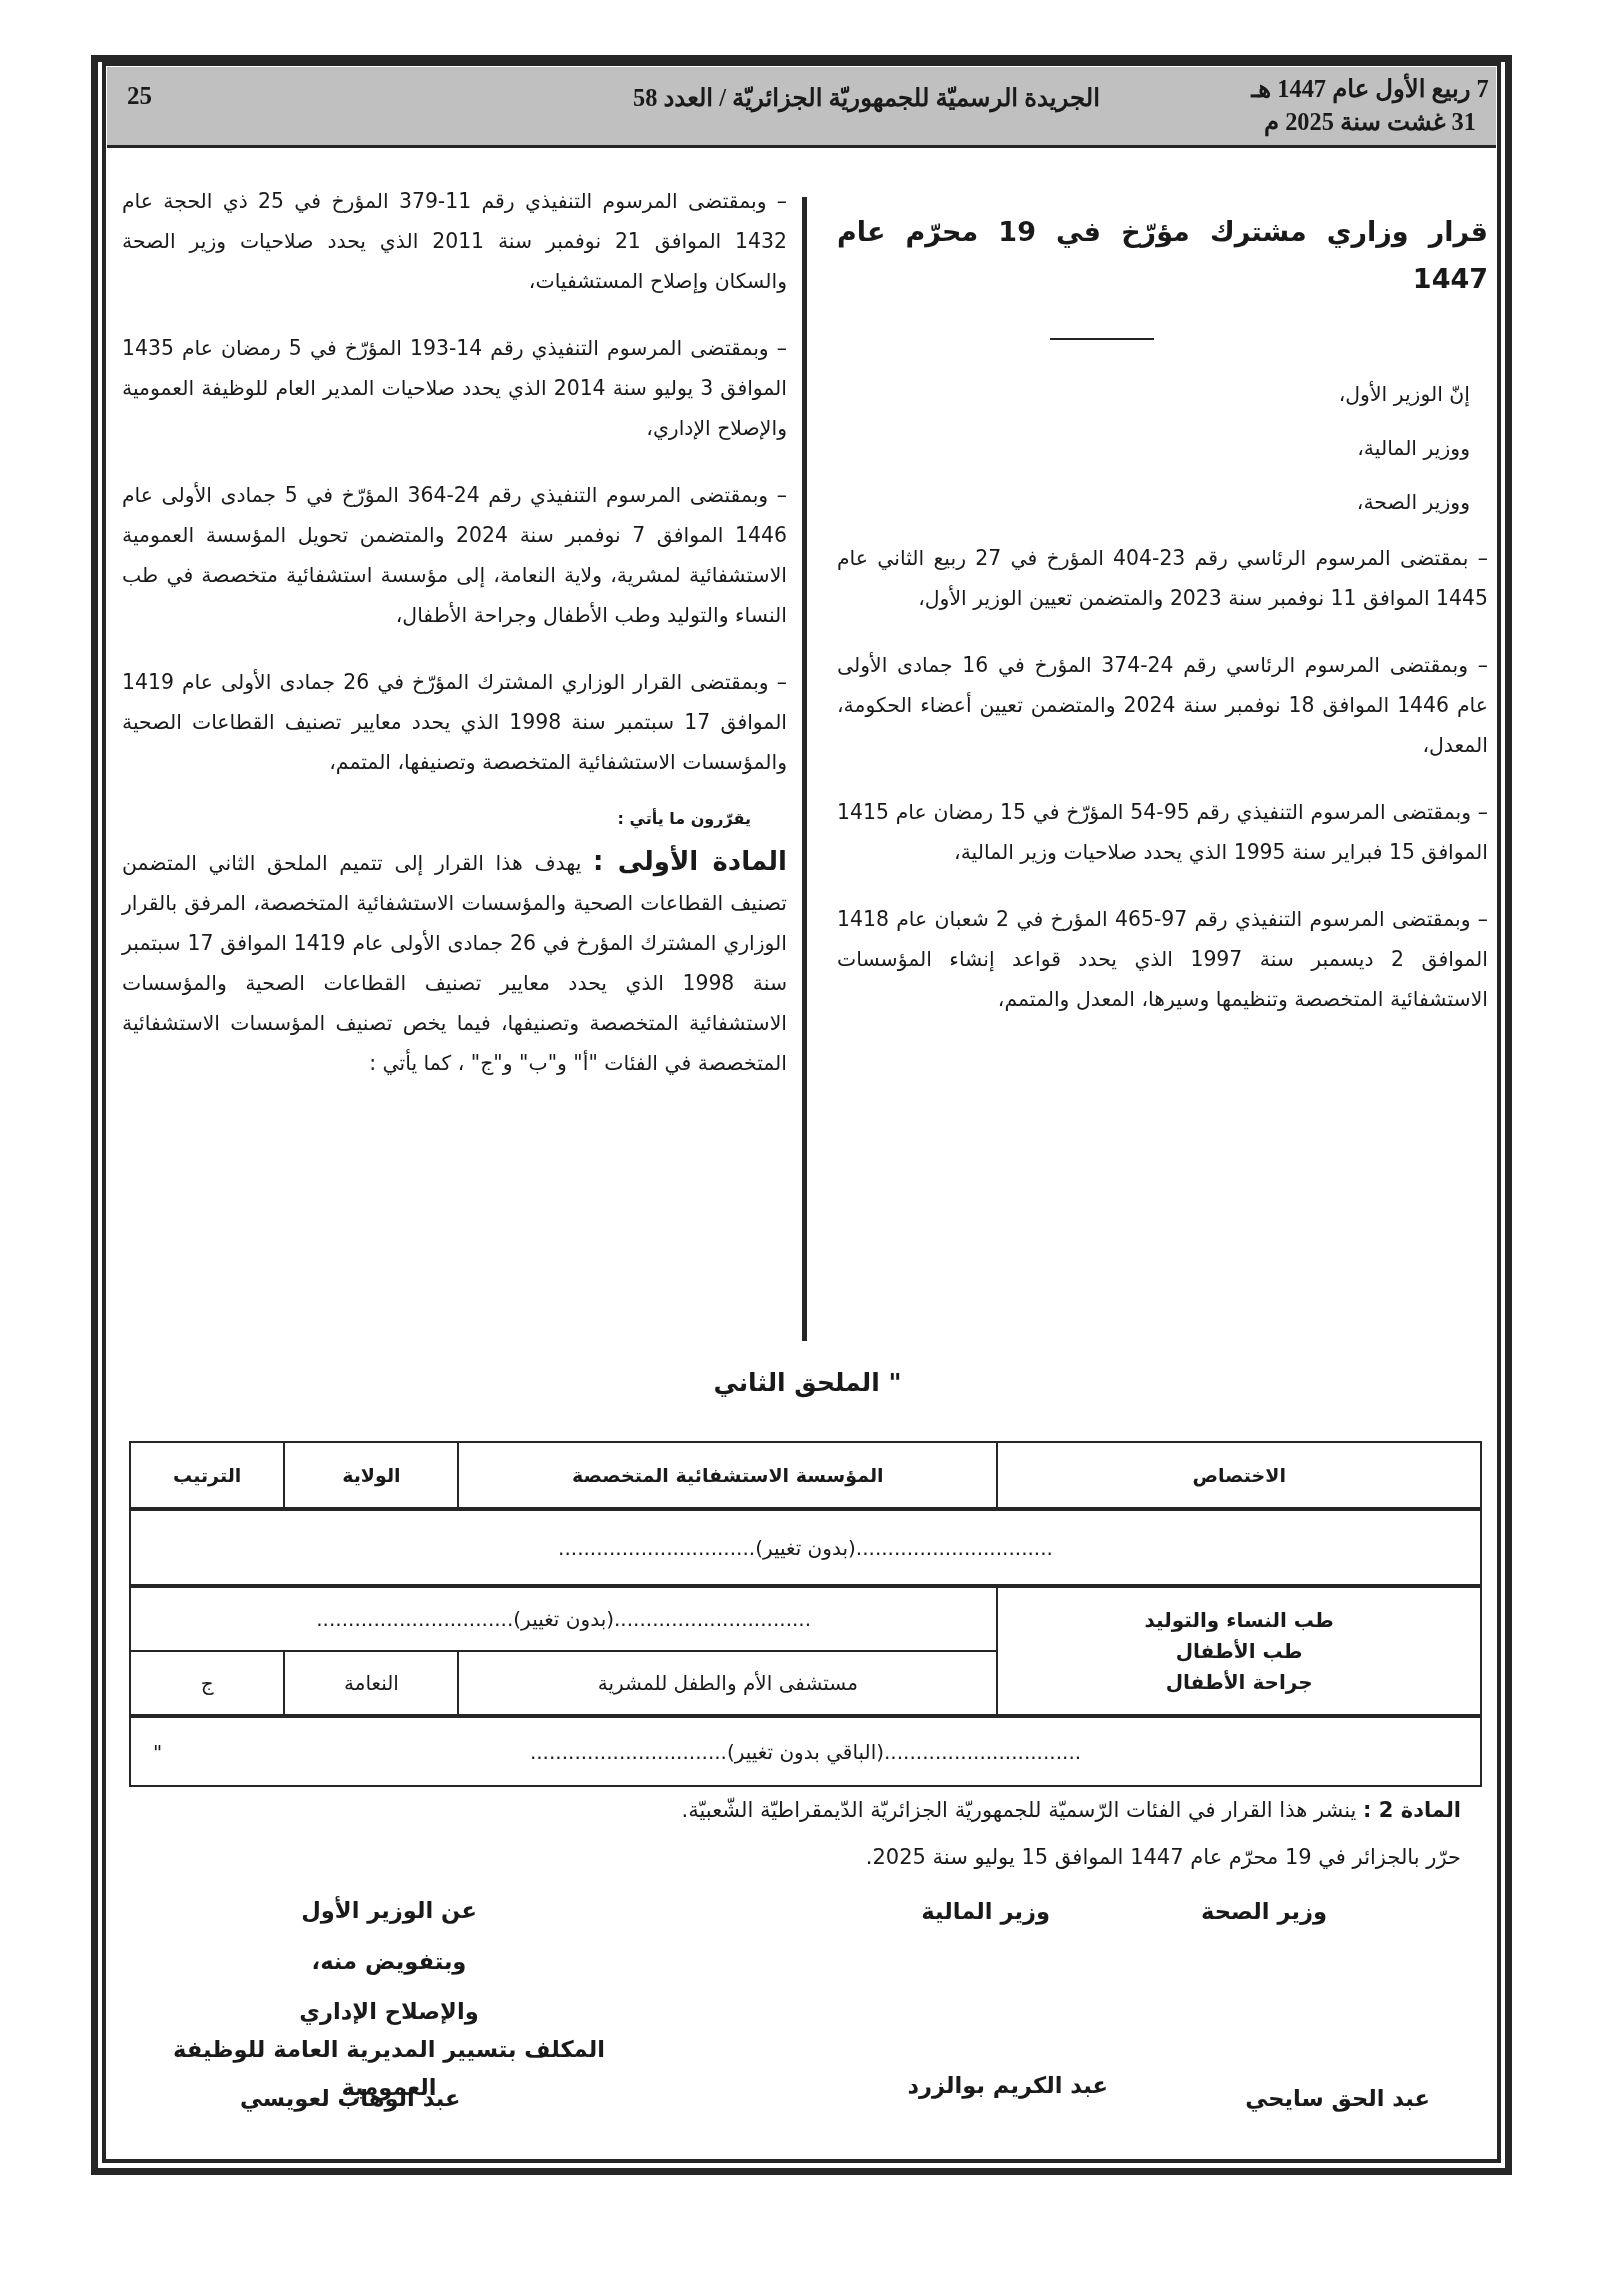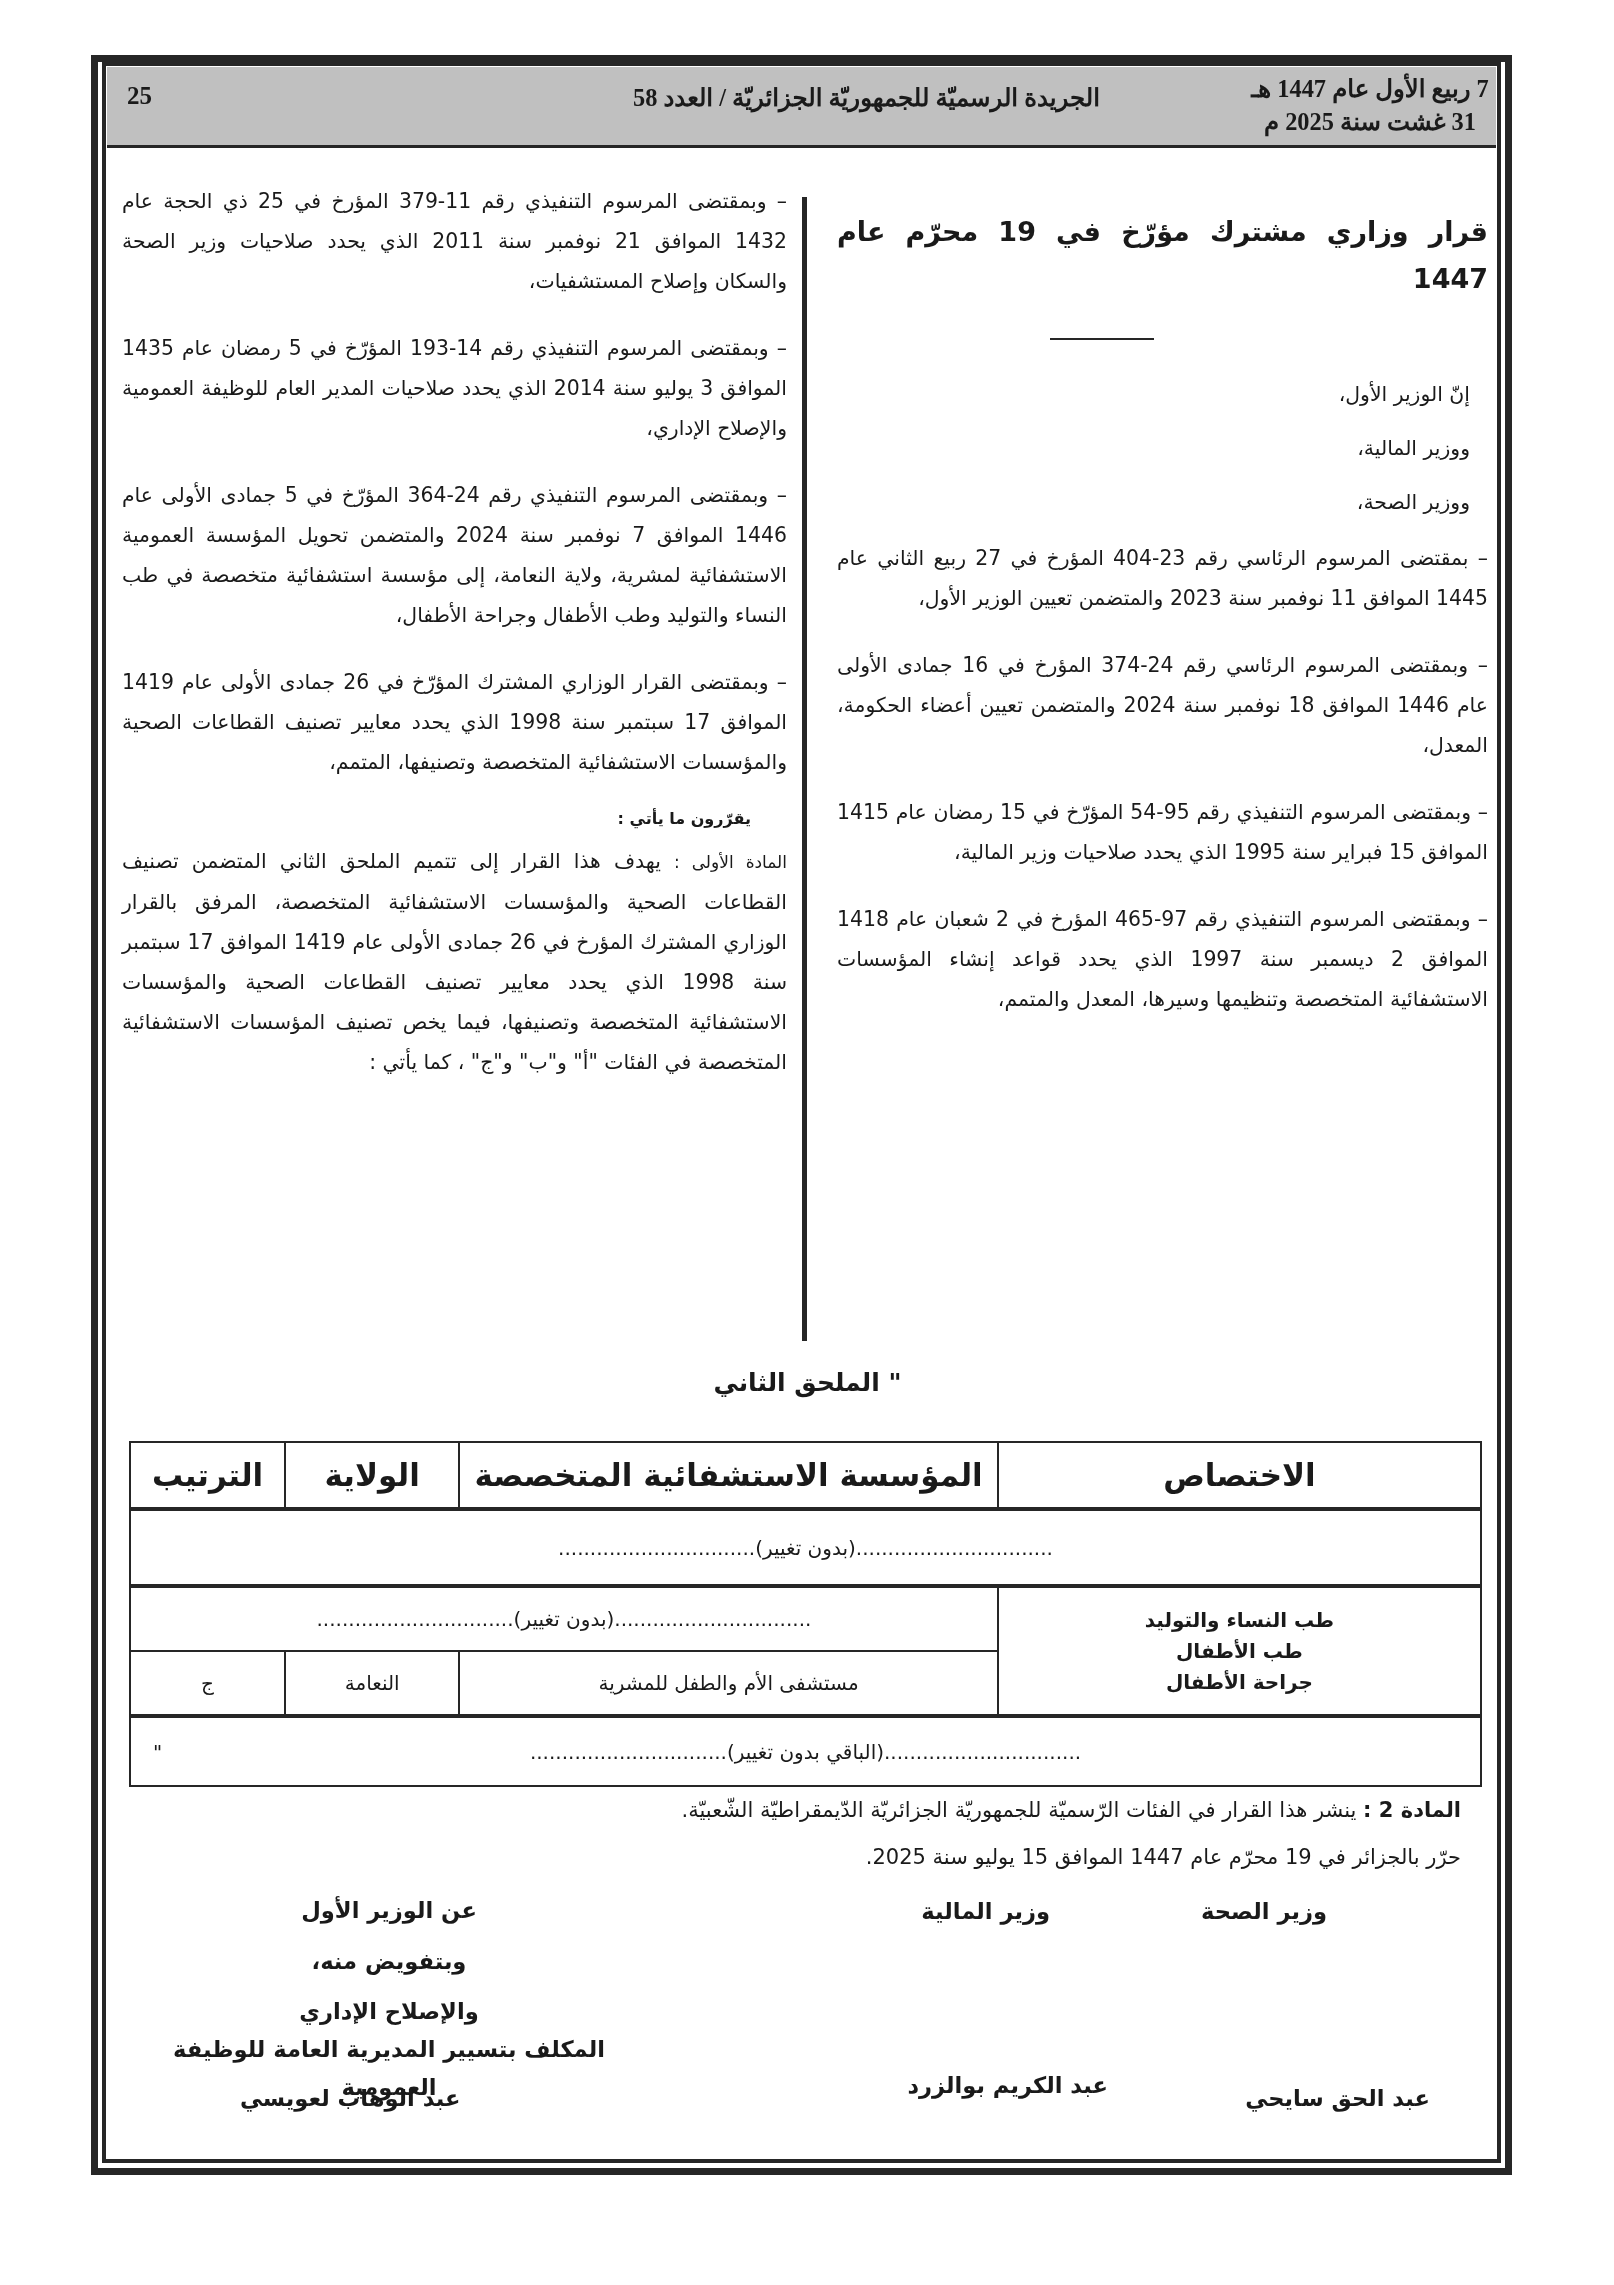--- a/index.html
+++ b/index.html
@@ -29,29 +29,29 @@
   .title-block { font-weight: bold; font-size: 27px; line-height: 47px; text-align: justify;
                  text-align-last: right; margin-top: 27px; }
   .title-block .indent { padding-right: 36px; display: block; }
 
   .sep-line { width: 104px; height: 1.8px; background: #262626; margin: 36px auto 36px 213px; }
 
   .p { font-size: 20.4px; line-height: 40px; text-align: justify; margin: 0 0 27px 0; }
   .p.addressee { margin: 0 0 18px 0; padding-right: 18px; text-align: right; line-height: 36px; }
 
   .heading-small { font-weight: bold; font-size: 16px; margin: 0 0 12.7px 0; padding-right: 36px; }
-  .article-label { font-weight: normal; font-size: 17px; }
+  .article-label { font-weight: bold; font-size: 26px; }
 
   .annex-title { position: absolute; top: 1368px; left: 0; width: 1615px; text-align: center;
                  font-weight: bold; font-size: 25px; }
 
   table.annex { position: absolute; left: 129px; top: 1441px; width: 1353px; border-collapse: collapse;
                 direction: rtl; }
   table.annex th, table.annex td { border: 2.7px solid #262626; text-align: center; vertical-align: middle; }
-  table.annex th { font-weight: bold; font-size: 31px; height: 62px; }
+  table.annex th { font-weight: bold; font-size: 19px; height: 62px; }
   table.annex td { font-size: 20px; height: 60px; }
   table.annex tr.thick-top td { border-top-width: 4.5px; }
   td.spec-cell { font-weight: bold; font-size: 23.5px; line-height: 31px; }
   .quote-close { position: absolute; left: 22px; }
 
   .article2 { position: absolute; right: 154px; top: 1798px; font-size: 21px; }
   .article2 .lbl { font-weight: bold; }
   .done-at { position: absolute; right: 154px; top: 1845px; font-size: 21px; text-align: center; }
 
   .sig { position: absolute; text-align: center; font-weight: bold; font-size: 22.6px; line-height: 38px; }

